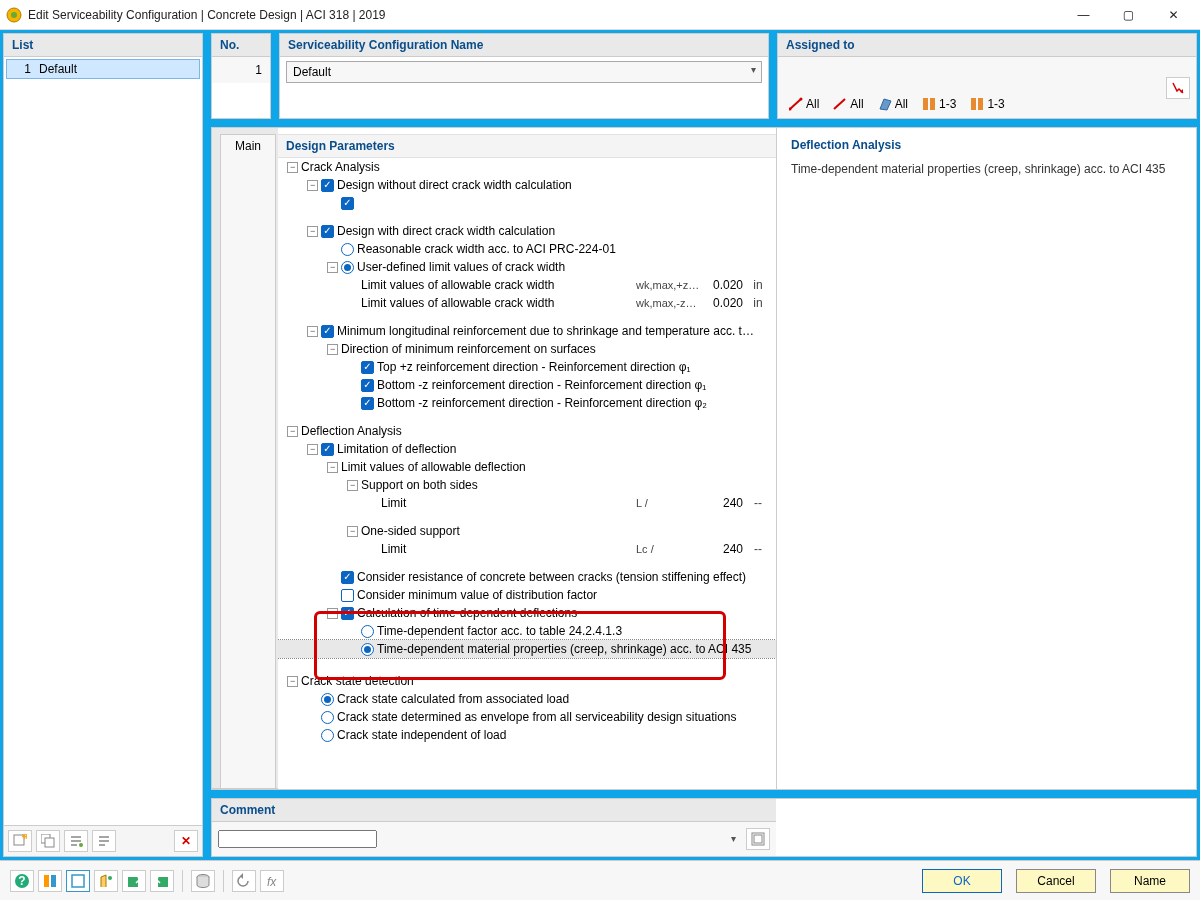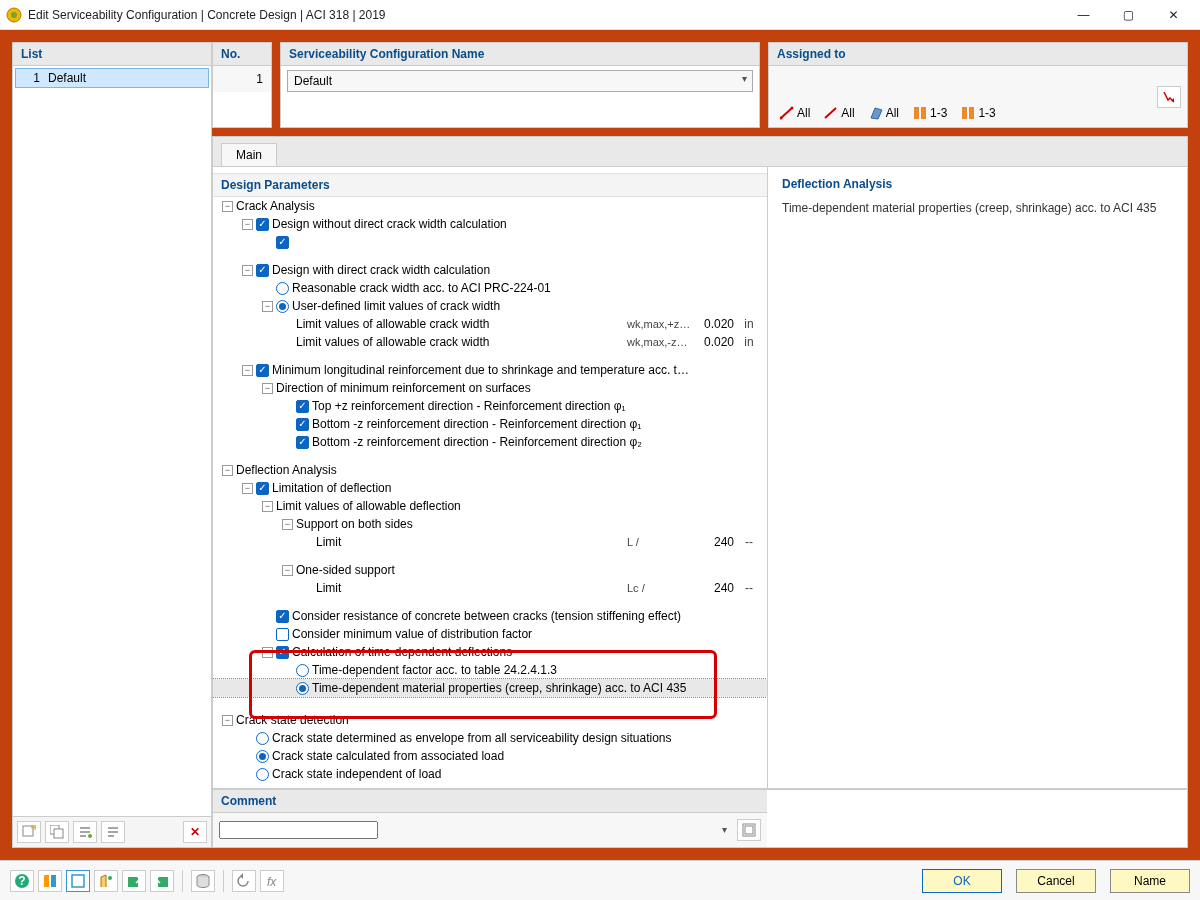--- a/index.html
+++ b/index.html
@@ -5,21 +5,21 @@
 * { box-sizing: border-box; margin: 0; padding: 0; font-family: "Segoe UI", Tahoma, sans-serif; font-size: 12px; }
 body { background: #fff; width: 1200px; height: 900px; overflow: hidden; position: relative; color: #000; }
 
 
 .titlebar { height: 30px; display: flex; align-items: center; padding: 0 4px 0 6px; border-bottom: 1px solid #ddd; }
 .titlebar .icon { width: 16px; height: 16px; margin-right: 6px; display:flex; align-items:center; justify-content:center; }
 .titlebar .title { flex: 1; color: #222; }
 .titlebar .ctl { width: 45px; height: 30px; display: flex; align-items: center; justify-content: center; color:#222; }
 
 
-.dialog-body { position: absolute; top: 30px; left: 0; right: 0; bottom: 40px; padding: 12px; display: grid; grid-template-columns: 200px 1fr; grid-template-rows: 1fr auto; background:#c2410c; }
+.dialog-body { position: absolute; top: 30px; left: 0; right: 0; bottom: 40px; padding: 3px; display: grid; grid-template-columns: 200px 1fr; grid-template-rows: 1fr auto; gap: 8px; background:#0ea5e9; }
 
 
 .list-panel { grid-column:1; grid-row:1/3; display:flex; flex-direction:column; background:#fff; border:1px solid #ccc; }
 .panel-header { background:#e9e9e9; border-bottom:1px solid #ccc; padding:4px 8px; font-weight:600; color:#0a4d8c; }
 .list-body { flex:1; padding:2px; }
 .list-row { display:flex; padding:2px 6px; }
 .list-row.selected { background:#cfe8ff; border:1px solid #7ab6e8; }
 .list-row .num { width:18px; text-align:right; margin-right:8px; }
 .list-toolbar { border-top:1px solid #ccc; padding:4px; display:flex; gap:4px; background:#f5f5f5; }
 .tbtn { width:24px; height:22px; border:1px solid transparent; display:flex; align-items:center; justify-content:center; background:#fff; border:1px solid #ccc;}
@@ -35,21 +35,21 @@
 .no-body { padding:6px 8px; text-align:right; background:#f7f7f7;}
 .name-body { padding:4px 6px; }
 .name-body select, .name-body .combo { width:100%; height:22px; border:1px solid #aaa; background:#f7f7f7; padding:0 18px 0 6px; appearance:none; position:relative;}
 .combo-wrap{ position:relative; }
 .combo-wrap::after{ content:"▾"; position:absolute; right:6px; top:3px; color:#555; font-size:10px; pointer-events:none;}
 .assigned-body { padding:4px 6px; display:flex; gap:4px; align-items:center; background:#f7f7f7;}
 .chip { display:flex; align-items:center; gap:3px; padding:2px 4px; border:1px solid transparent;margin-top:33px; }
 .chip-ico { width:14px; height:14px; }
 
 
-.tabs-panel{ background:#fff; border:1px solid #ccc; flex:1; display:flex; flex-direction:column; min-height:0;}
+.tabs-panel{ background:#fff; border:1px solid #ccc; flex:1; display:flex; min-height:0;}
 .tabstrip{ display:flex; background:#e9e9e9; border-bottom:1px solid #ccc; padding-top:6px; padding-left:8px;}
 .tab{ padding:4px 14px; background:#f7f7f7; border:1px solid #ccc; border-bottom:none; margin-right:2px;}
 .content-split{ flex:1; display:grid; grid-template-columns: 1fr 420px; min-height:0;}
 .tree-area{ overflow:auto; padding:6px 0 6px 0; }
 .info-area{ border-left:1px solid #ccc; padding:10px 14px; background:#fff;}
 .info-title{ font-weight:700; color:#0a4d8c; margin-bottom:10px;}
 .info-body{ color:#333; }
 
 
 .group-header{ background:#f4f4f4; padding:4px 8px; font-weight:600; color:#0a4d8c; border-top:1px solid #e2e2e2; border-bottom:1px solid #e2e2e2; display:flex; align-items:center; gap:4px;}
@@ -382,28 +382,28 @@
           <div style="height:14px;"></div>
 
           <div class="row plain">
               <span class="ind" style="width:6px;"></span>
               <span class="exp">−</span>
               <span class="lbl">Crack state detection</span>
             </div>
           <div class="row plain">
               <span class="ind" style="width:26px;"></span>
               <span class="exp-pad"></span>
+              <span class="rb sel"></span>
+              <span class="lbl">Crack state calculated from associated load</span>
+            </div>
+          <div class="row plain">
+              <span class="ind" style="width:26px;"></span>
+              <span class="exp-pad"></span>
               <span class="rb"></span>
               <span class="lbl">Crack state determined as envelope from all serviceability design situations</span>
-            </div>
-          <div class="row plain">
-              <span class="ind" style="width:26px;"></span>
-              <span class="exp-pad"></span>
-              <span class="rb sel"></span>
-              <span class="lbl">Crack state calculated from associated load</span>
             </div>
           <div class="row plain">
               <span class="ind" style="width:26px;"></span>
               <span class="exp-pad"></span>
               <span class="rb"></span>
               <span class="lbl">Crack state independent of load</span>
             </div>
 
           <div class="red-box" id="redbox" style="top: 483.2px; height: 68.8px; left: 36px; right: 50px;"></div>
         </div>

